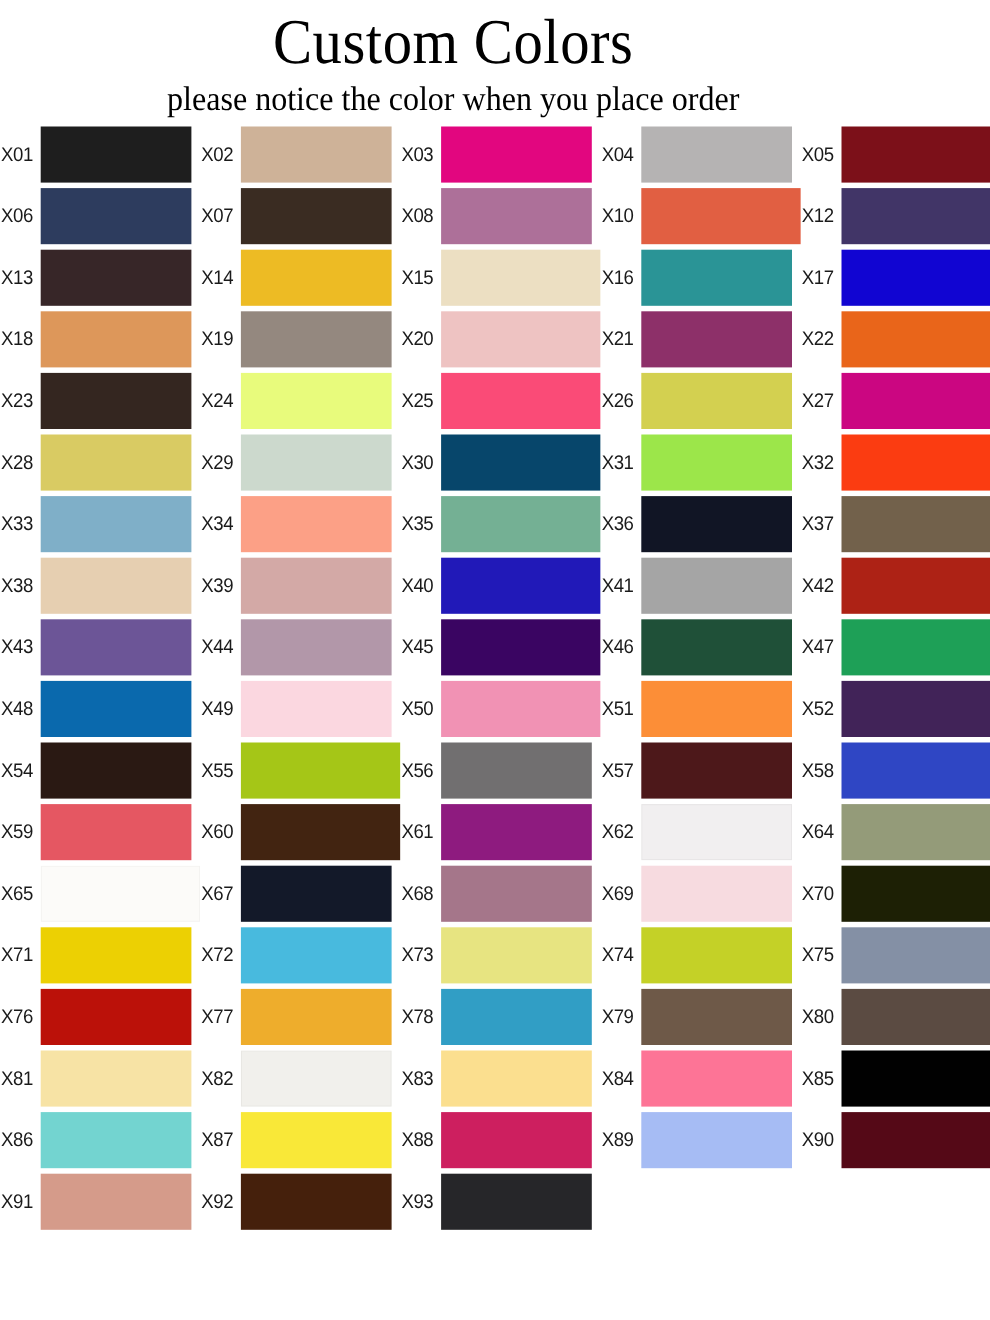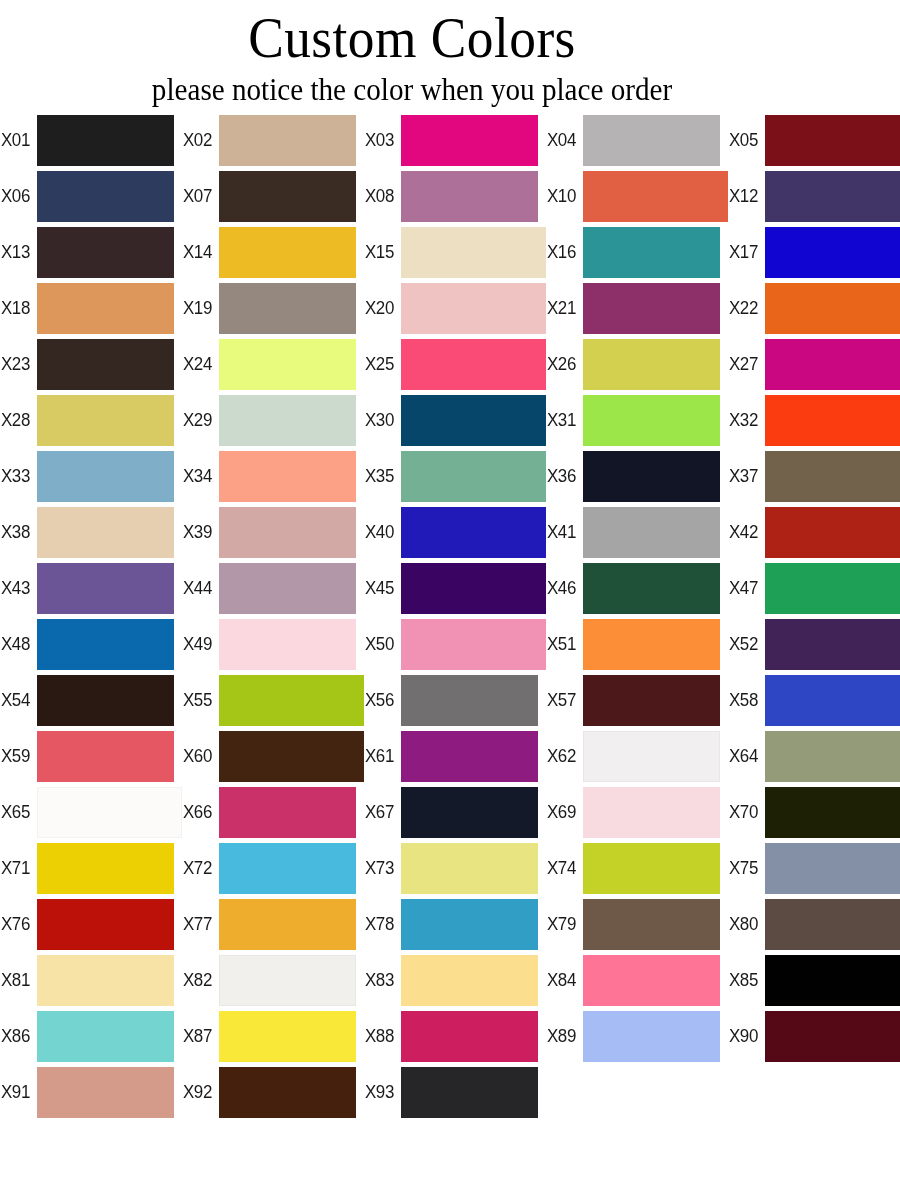--- a/index.html
+++ b/index.html
@@ -347,28 +347,28 @@
       </div>
       <div class="swatch-cell">
         <span class="swatch-label">X64</span>
         <span class="swatch-chip" style="background-color: rgb(148, 155, 121);"></span>
       </div>
       <div class="swatch-cell col5">
         <span class="swatch-label">X65</span>
         <span class="swatch-chip faint" style="background-color: rgb(252, 251, 249);"></span>
       </div>
       <div class="swatch-cell">
-        <span class="swatch-label">X66</span>
-        <span class="swatch-chip" style="background-color: rgb(203, 49, 105);"></span>
-      </div>
-      <div class="swatch-cell">
         <span class="swatch-label">X67</span>
         <span class="swatch-chip" style="background-color: rgb(19, 25, 41);"></span>
       </div>
       <div class="swatch-cell">
+        <span class="swatch-label">X68</span>
+        <span class="swatch-chip" style="background-color: rgb(165, 118, 138);"></span>
+      </div>
+      <div class="swatch-cell">
         <span class="swatch-label">X69</span>
         <span class="swatch-chip" style="background-color: rgb(247, 219, 224);"></span>
       </div>
       <div class="swatch-cell col5">
         <span class="swatch-label">X70</span>
         <span class="swatch-chip" style="background-color: rgb(29, 32, 5);"></span>
       </div>
       <div class="swatch-cell">
         <span class="swatch-label">X71</span>
         <span class="swatch-chip" style="background-color: rgb(236, 208, 3);"></span>

